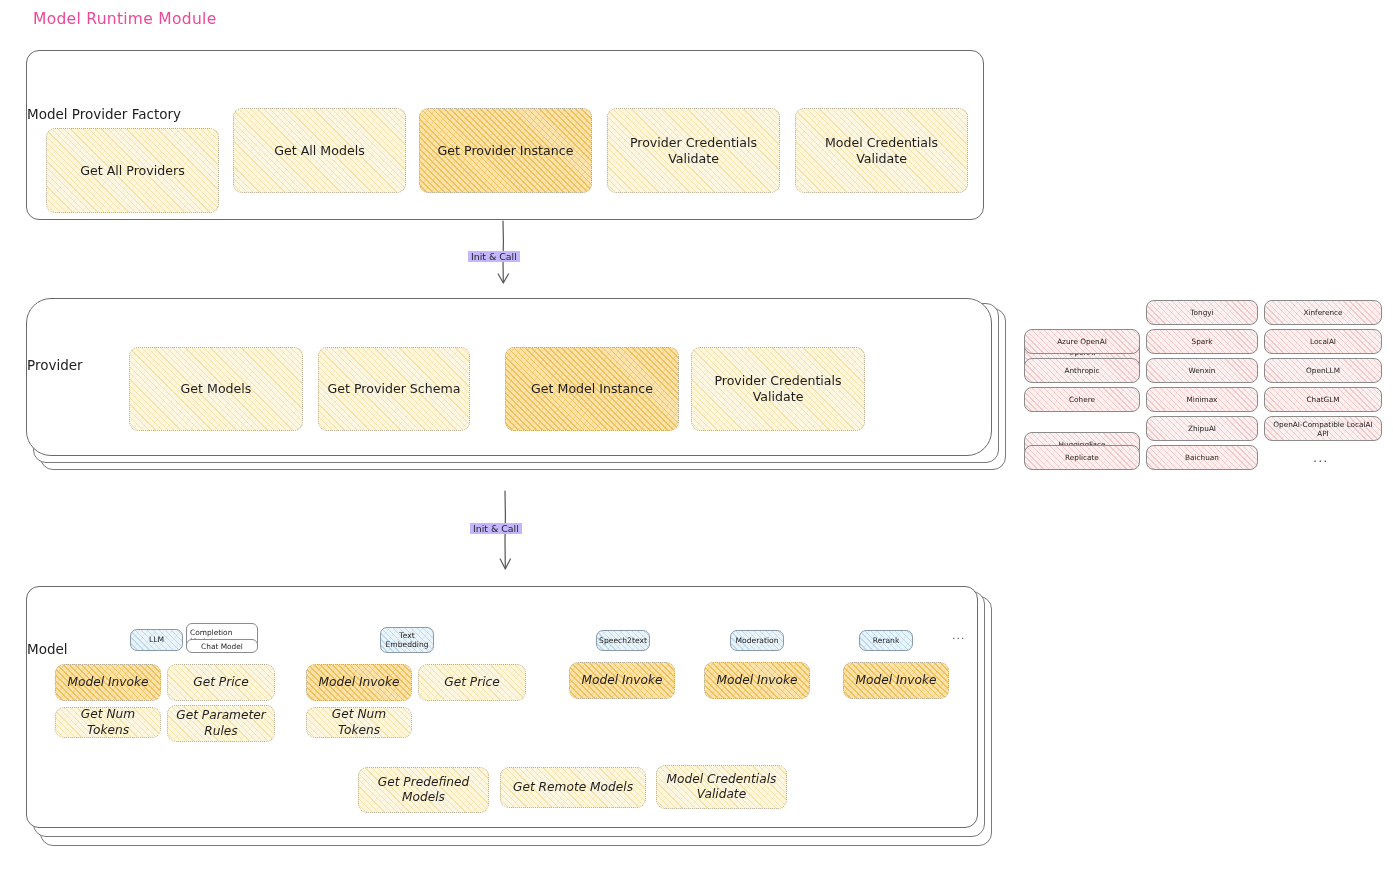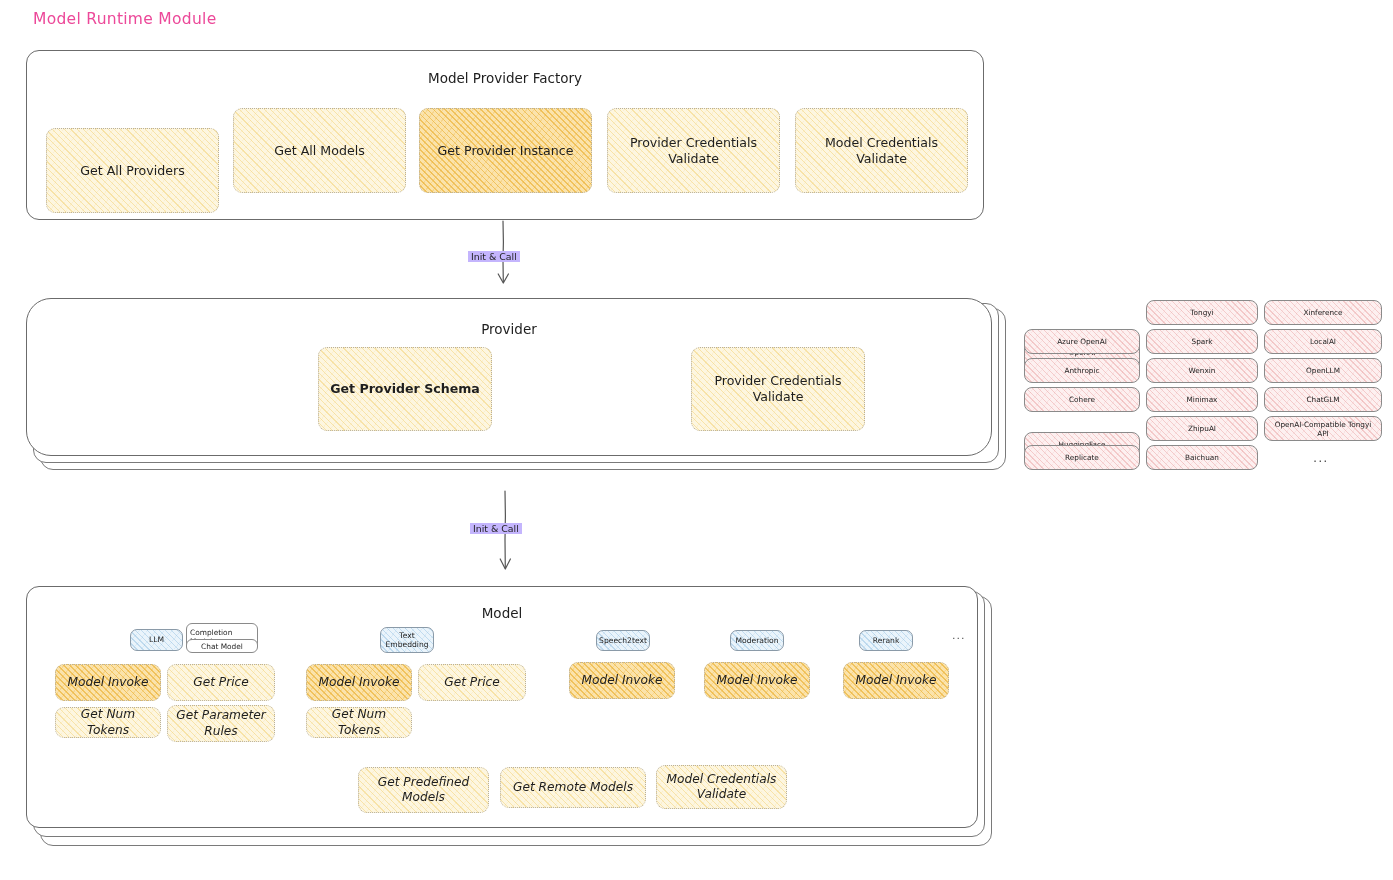--- a/index.html
+++ b/index.html
@@ -50,23 +50,24 @@
 
   
   .panel {
     position: absolute;
     background: #ffffff;
     border: 1.25px solid #6b6b6b;
     border-radius: 13px;
   }
   .panel-title {
     position: absolute; left: 0; right: 0;
-    text-align: center;
+    text-align: left;
     font-size: 13.5px;
     color: #1e1e1e;
+    margin-top: 36px;
   }
   
   .deck-layer {
     position: absolute;
     background: #ffffff;
     border: 1.15px solid #7a7a7a;
     border-radius: 13px;
   }
 
   
@@ -166,22 +167,28 @@
   </svg>
   <div class="arrow-label" style="left:-2px; top:31px;">Init &amp; Call</div>
 </div>
 
 <div class="deck-layer" style="left:40px; top:308px; width:966px; height:162px;"></div>
 <div class="deck-layer" style="left:33px; top:303px; width:966px; height:160px;"></div>
 
 <div class="panel" style="left:26px; top:298px; width:966px; height:158px;border-radius:25px;">
   <div class="panel-title" style="top:22px;">Provider</div>
 
-  <div class="op hatch-cream" style="left:291px; top:48px; width:174px; height:84px;font-weight:bold;">
+  <div class="op hatch-cream" style="left:102px; top:48px; width:174px; height:84px;">
+    <span>Get Models</span>
+  </div>
+  <div class="op hatch-cream" style="left:291px; top:48px; width:152px; height:84px;">
     <span>Get Provider Schema</span>
+  </div>
+  <div class="op hatch-gold" style="left:478px; top:48px; width:174px; height:84px;">
+    <span>Get Model Instance</span>
   </div>
   <div class="op hatch-cream" style="left:664px; top:48px; width:174px; height:84px;">
     <span>Provider Credentials Validate</span>
   </div>
 </div>
 
 <div style="position:absolute; left:1024px; top:300px; width:360px; height:176px;">
 
   <div class="chip hatch-pink" style="left:0px; top:0px; width:116px; height:38px;margin-top:33px;">
     <span>OpenAI</span>
@@ -227,21 +234,21 @@
   <div class="chip hatch-pink" style="left:240px; top:29px; width:118px; height:25px;">
     <span>LocalAI</span>
   </div>
   <div class="chip hatch-pink" style="left:240px; top:58px; width:118px; height:25px;">
     <span>OpenLLM</span>
   </div>
   <div class="chip hatch-pink" style="left:240px; top:87px; width:118px; height:25px;">
     <span>ChatGLM</span>
   </div>
   <div class="chip hatch-pink" style="left:240px; top:116px; width:118px; height:25px;">
-    <span>OpenAI-Compatible Tongyi API</span>
+    <span>OpenAI-Compatible LocalAI API</span>
   </div>
   <div class="ellipsis" style="left:289px; top:150px;">...</div>
 </div>
 
 <div class="arrow-wrap" style="left:472px; top:490px; width:80px; height:95px;">
   <svg width="80" height="95" viewBox="0 0 80 95">
     <path d="M33 1 L33.4 26 L33 50 L33.3 78" stroke="#555" stroke-width="1.2" fill="none" stroke-linecap="round"></path>
     <path d="M28.2 69 L33.3 79 L38.4 69" stroke="#555" stroke-width="1.2" fill="none" stroke-linecap="round" stroke-linejoin="round"></path>
   </svg>
   <div class="arrow-label" style="left:-2px; top:33px;">Init &amp; Call</div>

